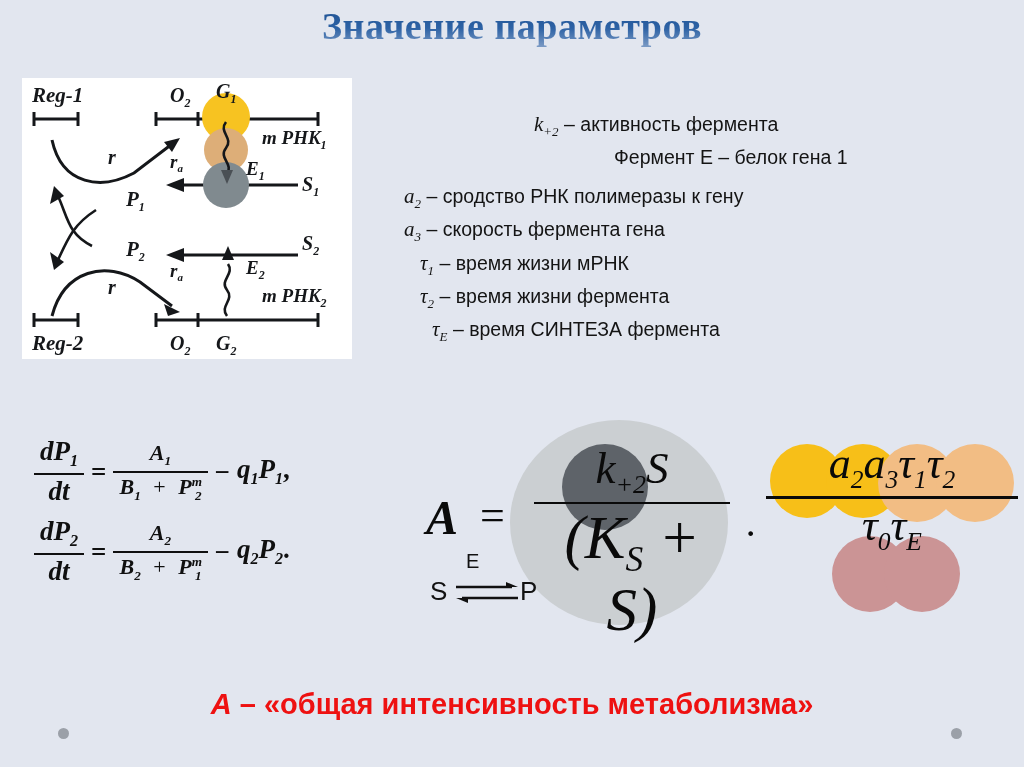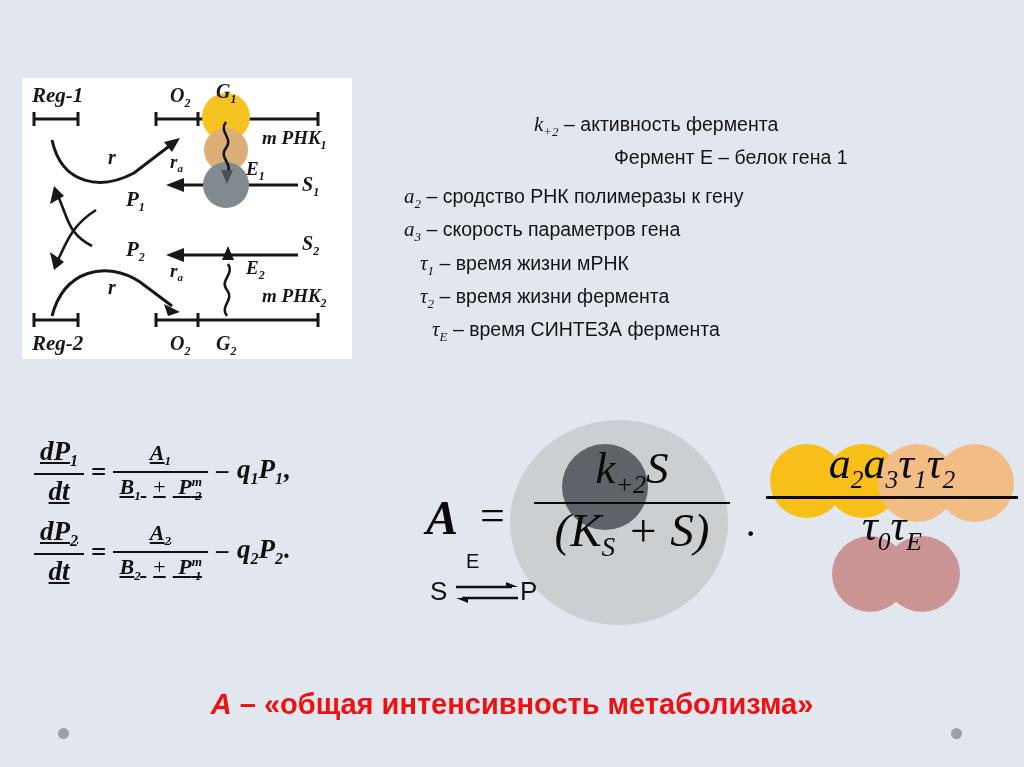--- a/index.html
+++ b/index.html
@@ -101,21 +101,20 @@
     display: inline-flex;
     flex-direction: column;
     align-items: center;
     justify-content: center;
     vertical-align: middle;
   }
   .frac .num, .frac .den {
     padding: 0 6px;
     line-height: 1.08;
     white-space: nowrap;
-    text-decoration: underline;
   }
   .frac .bar {
     height: 2px;
     background: #101010;
     width: 100%;
     margin: 2px 0;
   }
   .mi {
     font-style: italic;
     font-weight: bold;
@@ -180,21 +179,21 @@
     font-size: 44px;
   }
   .f-frac1 {
     position: absolute;
     left: 112px; top: 28px;
     width: 196px;
     text-align: center;
   }
   .f-frac1 .num { font-size: 45px; font-style: italic; line-height: 1.0; }
   .f-frac1 .bar { height: 2px; background: #0a0a0a; margin: 4px 0 2px 0; }
-  .f-frac1 .den { font-size: 47px; font-style: italic; line-height: 1.05; }
+  .f-frac1 .den { font-size: 61px; font-style: italic; line-height: 1.05; }
   .f-dot {
     position: absolute;
     left: 322px; top: 104px;
     font-size: 40px;
     line-height: 0.6;
   }
   .f-frac2 {
     position: absolute;
     left: 344px; top: 24px;
     width: 252px;
@@ -253,20 +252,21 @@
     top: 728px;
   }
   .corner-dot.left { left: 58px; }
   .corner-dot.right { left: 951px; }
 </style>
 </head>
 <body>
 
 <div class="slide">
 
+  <div class="title">Значение параметров</div>
 
   <div class="diagram-panel">
     <svg width="330" height="281" viewBox="0 0 330 281">
       <rect x="0" y="0" width="330" height="281" fill="#ffffff"></rect>
 
       <g stroke="#15171a" stroke-width="3" stroke-linecap="butt">
         <line x1="12" y1="41" x2="56" y2="41"></line>
         <line x1="12" y1="34" x2="12" y2="48"></line>
         <line x1="56" y1="34" x2="56" y2="48"></line>
       </g>
@@ -355,21 +355,21 @@
     <div class="legend-line indent-a">
       <span class="sym">k<sub>+2</sub></span><span> – активность фермента</span>
     </div>
     <div class="legend-line indent-b">
       <span>Фермент  E – белок  гена 1</span>
     </div>
     <div class="legend-line indent-c">
       <span class="sym">a<sub>2</sub></span><span> – сродство РНК полимеразы к гену</span>
     </div>
     <div class="legend-line indent-c">
-      <span class="sym">a<sub>3</sub></span><span> – скорость параметров гена</span>
+      <span class="sym">a<sub>3</sub></span><span> – скорость фермента гена</span>
     </div>
     <div class="legend-line indent-d">
       <span class="sym">τ<sub>1</sub></span><span> – время жизни мРНК</span>
     </div>
     <div class="legend-line indent-d">
       <span class="sym">τ<sub>2</sub></span><span> – время жизни фермента</span>
     </div>
     <div class="legend-line indent-e">
       <span class="sym">τ<sub>E</sub></span><span> – время СИНТЕЗА фермента</span>
     </div>

